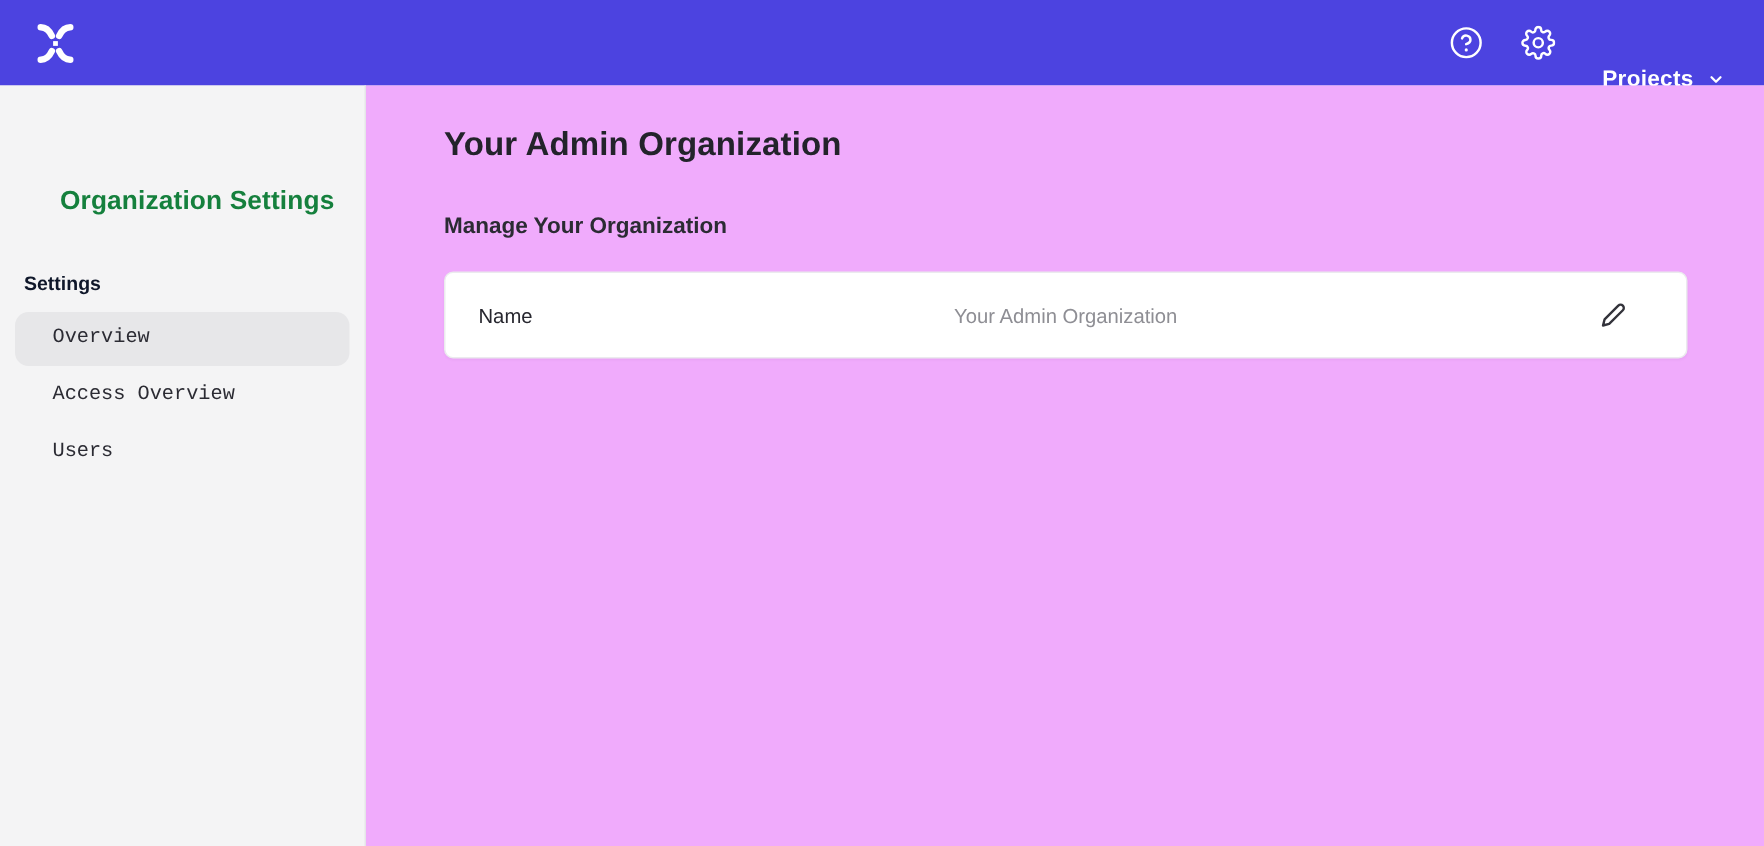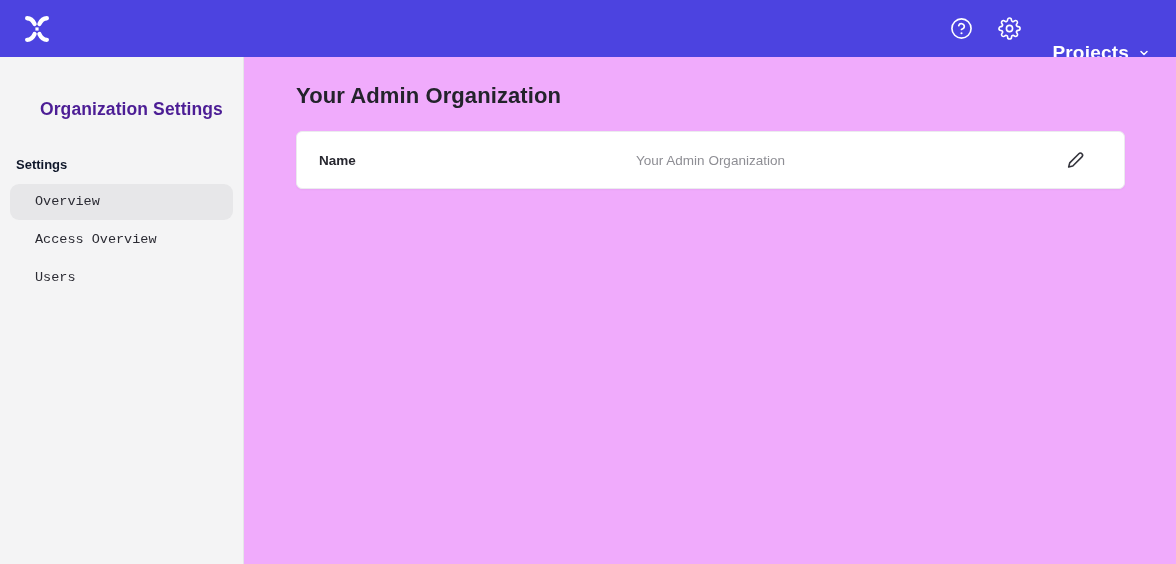--- a/index.html
+++ b/index.html
@@ -23,44 +23,44 @@
   .icon-btn {
     width: 26px; height: 26px;
     display: flex; align-items: center; justify-content: center;
     cursor: pointer;
   }
   .icon-btn + .icon-btn { margin-left: 22px; }
   .projects-btn {
     margin-left: 30px;
     display: flex; align-items: center;
     color: #ffffff;
-    font-size: 19px;
+    font-size: 15px;
     font-weight: 700;
     letter-spacing: 0.2px;
     cursor: pointer;
     margin-top: 48px;
   }
   .projects-btn .chev { margin-left: 9px; display: flex; align-items: center; }
 
   
   .shell { display: flex; height: 507px; }
 
   
   .sidebar {
     width: 244px;
     flex: 0 0 244px;
     background: #f4f4f5;
     border-right: 1px solid #e5e5e8;
     height: 100%;
   }
   .sidebar-title {
-    padding: 42px 10px 0 40px;
+    padding: 66px 10px 0 40px;
     font-size: 17.5px;
     font-weight: 700;
-    color: #4c1d95;
+    color: #15803d;
     letter-spacing: 0.1px;
   }
   .sidebar-section-label {
     margin: 37px 0 0 16px;
     font-size: 13px;
     font-weight: 700;
     color: #0f172a;
   }
   .sidebar-nav { margin-top: 12px; font-family: Liberation Mono, monospace; }
   .nav-item {
@@ -103,21 +103,21 @@
     border: 1px solid #ebebee;
     border-radius: 6px;
     box-shadow: 0 1px 2px rgba(20,20,40,0.04);
     display: flex;
     align-items: center;
     padding: 0 22px;
     position: relative;
   }
   .field-label {
     font-size: 13.5px;
-    font-weight: 700;
+    font-weight: 400;
     color: #27272f;
   }
   .field-value {
     position: absolute;
     left: 50%;
     transform: translateX(-50%);
     font-size: 13.5px;
     color: #8e8e94;
     white-space: nowrap;
   }
@@ -177,20 +177,21 @@
     <div class="sidebar-section-label">Settings</div>
     <nav class="sidebar-nav">
         <div class="nav-item active">Overview</div>
         <div class="nav-item">Access Overview</div>
         <div class="nav-item">Users</div>
       </nav>
   </aside>
 
   <main class="main">
     <h1 class="page-title">Your Admin Organization</h1>
+    <h2 class="section-title">Manage Your Organization</h2>
 
     <div class="field-card">
       <span class="field-label">Name</span>
       <span class="field-value">Your Admin Organization</span>
       <button class="edit-btn">
         <svg width="21" height="21" viewBox="0 0 20 20" fill="none" stroke="#33333b" stroke-width="1.5" stroke-linecap="round" stroke-linejoin="round">
           <path d="M13.2 3.6 a2.05 2.05 0 0 1 2.9 2.9 L7.4 15.2 l-3.9 1 1-3.9 z"></path>
         </svg>
       </button>
     </div>

